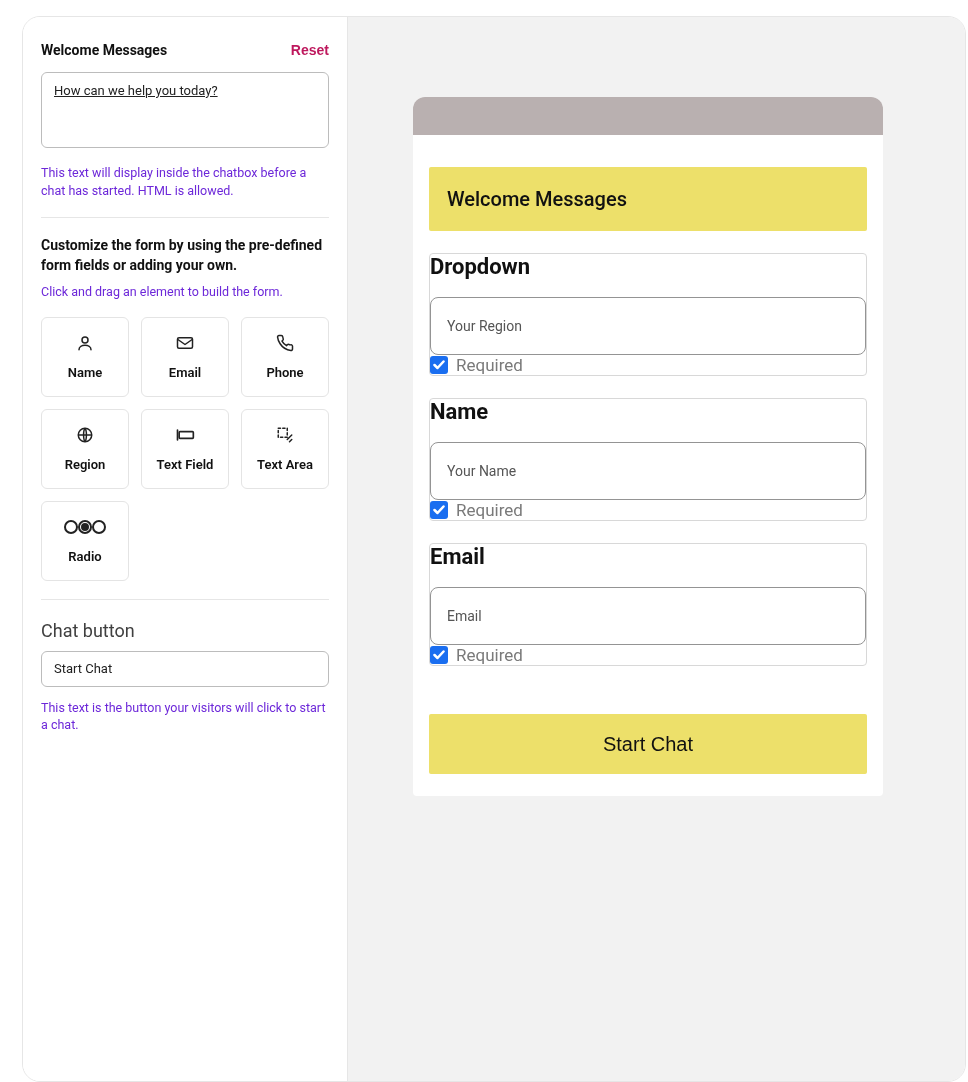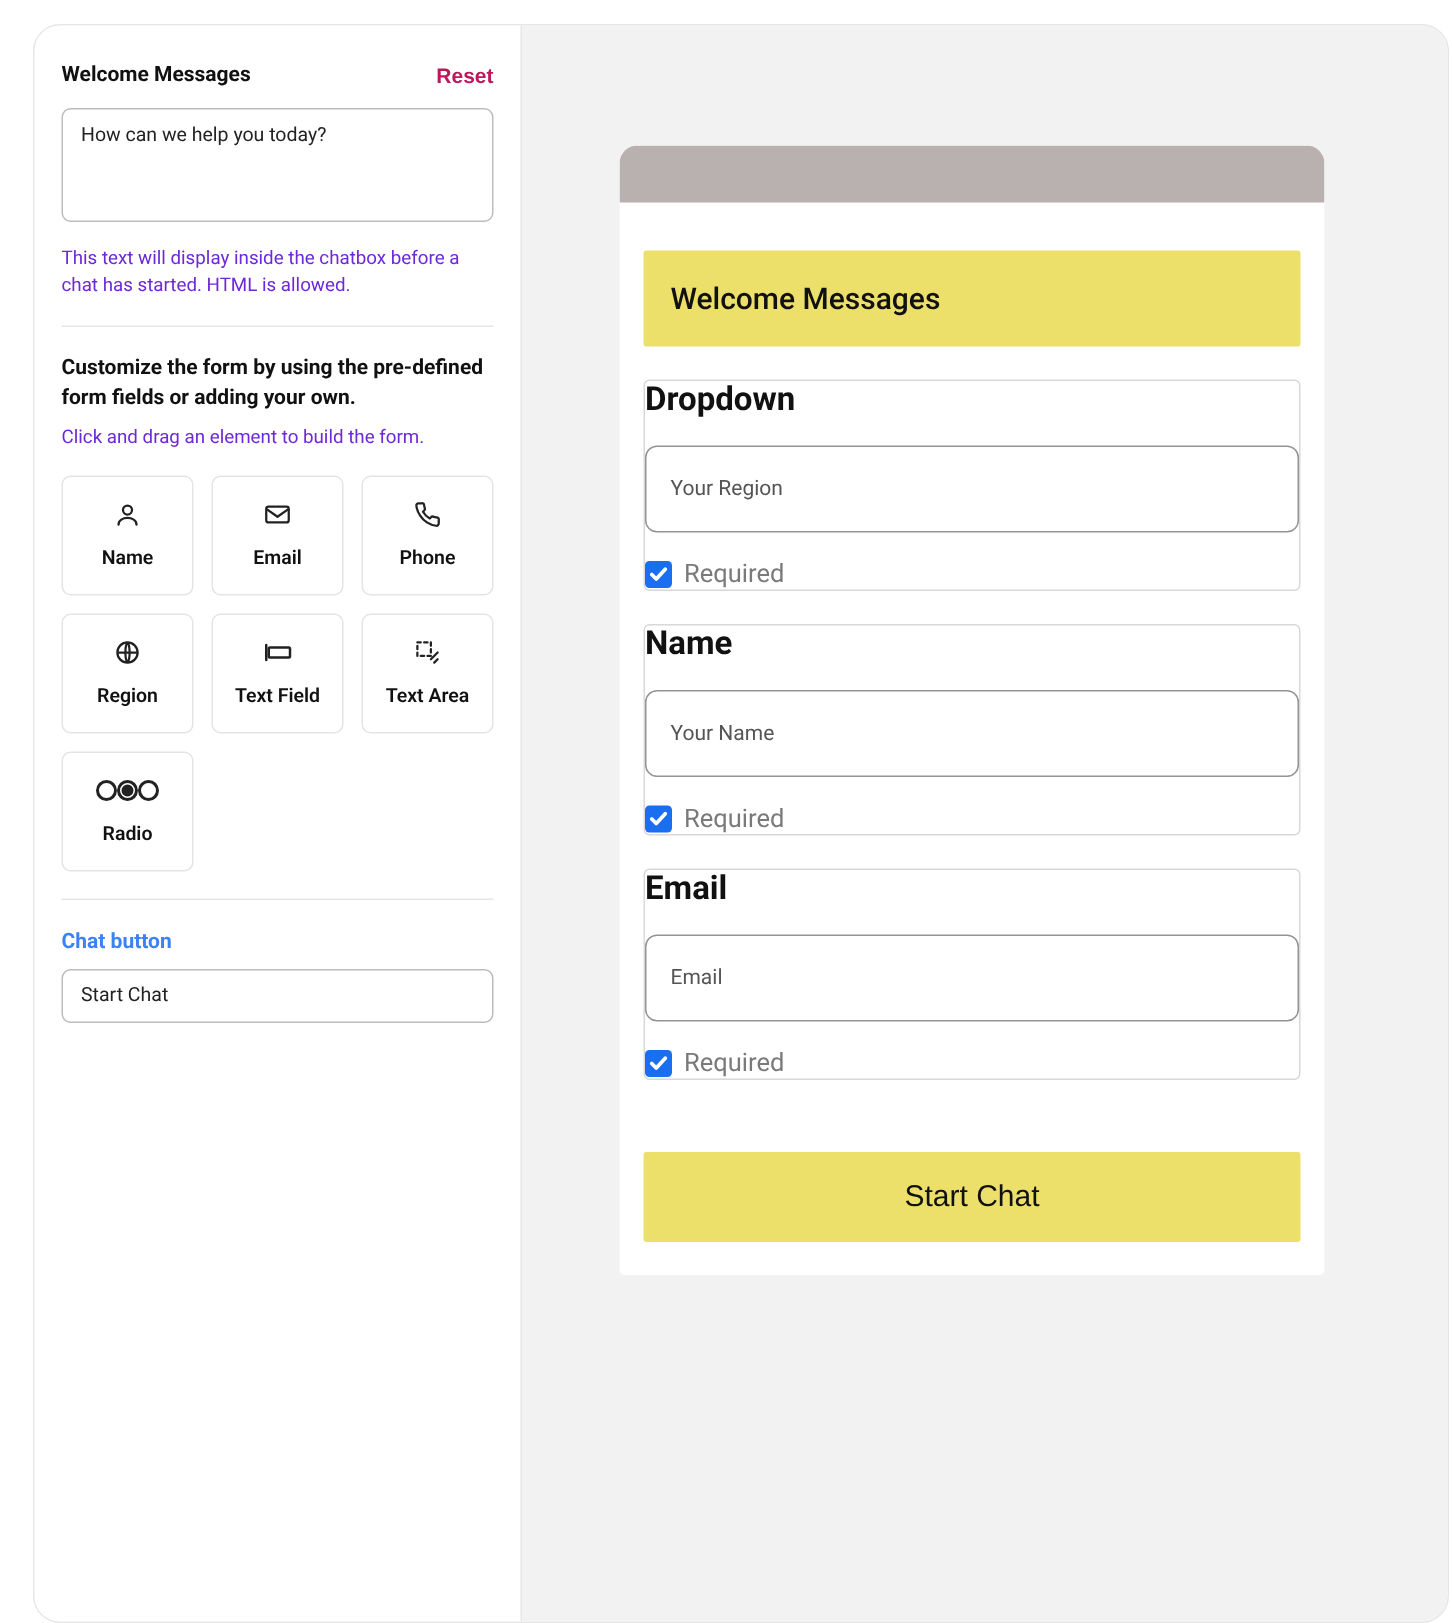--- a/index.html
+++ b/index.html
@@ -48,20 +48,21 @@
   .welcome-area {
     width: 100%;
     height: 76px;
     border: 1px solid #bcbcbc;
     border-radius: 6px;
     padding: 10px 12px;
     font-size: 13px;
     font-family: inherit;
     resize: none;
     color: #222;
+    text-decoration: underline;
   }
   .help-text {
     font-size: 12.5px;
     color: #6d28d9;
     line-height: 1.4;
     margin-top: 12px;
   }
   .divider {
     height: 1px;
     background: #e6e6e6;
@@ -98,23 +99,23 @@
     width: 20px; height: 20px;
     display:flex; align-items:center; justify-content:center;
     color:#222;
   }
   .palette-item .lbl {
     font-size: 13px;
     font-weight: 600;
     color: #111;
   }
   .chat-btn-label {
-    font-size: 14px;
-    font-weight: 700;
-    color: #3b82f6;
+    font-size: 18px;
+    font-weight: 400;
+    color: #404040;
     margin-top: 20px;
     margin-bottom: 10px;
   }
   .chat-btn-input {
     width: 100%;
     height: 36px;
     border: 1px solid #bcbcbc;
     border-radius: 6px;
     padding: 0 12px;
     font-size: 13px;
@@ -169,21 +170,20 @@
     font-size: 14px;
     color: #555;
     display:flex;
     align-items:center;
     background:#fff;
   }
   .req-row {
     display:flex;
     align-items:center;
     gap: 8px;
-    margin-top: 18px;
   }
   .req-check {
     width: 18px; height: 18px;
     border-radius: 3px;
     background: #1a6ef0;
     display:flex; align-items:center; justify-content:center;
     cursor:pointer;
   }
   .req-check svg { stroke:#fff; }
   .req-label {
@@ -296,20 +296,21 @@
         </span>
         <span class="lbl">Radio</span>
       </div>
 
     </div>
 
     <div class="divider"></div>
 
     <p class="chat-btn-label">Chat button</p>
     <input class="chat-btn-input" value="Start Chat" style="">
+    <p class="help-text">This text is the button your visitors will click to start a chat.</p>
 
   </aside>
 
   <section class="preview-pane">
     <div class="chat-widget">
       <div class="chat-header-strip"></div>
       <div class="chat-body">
 
         <div class="welcome-banner">Welcome Messages</div>
 

